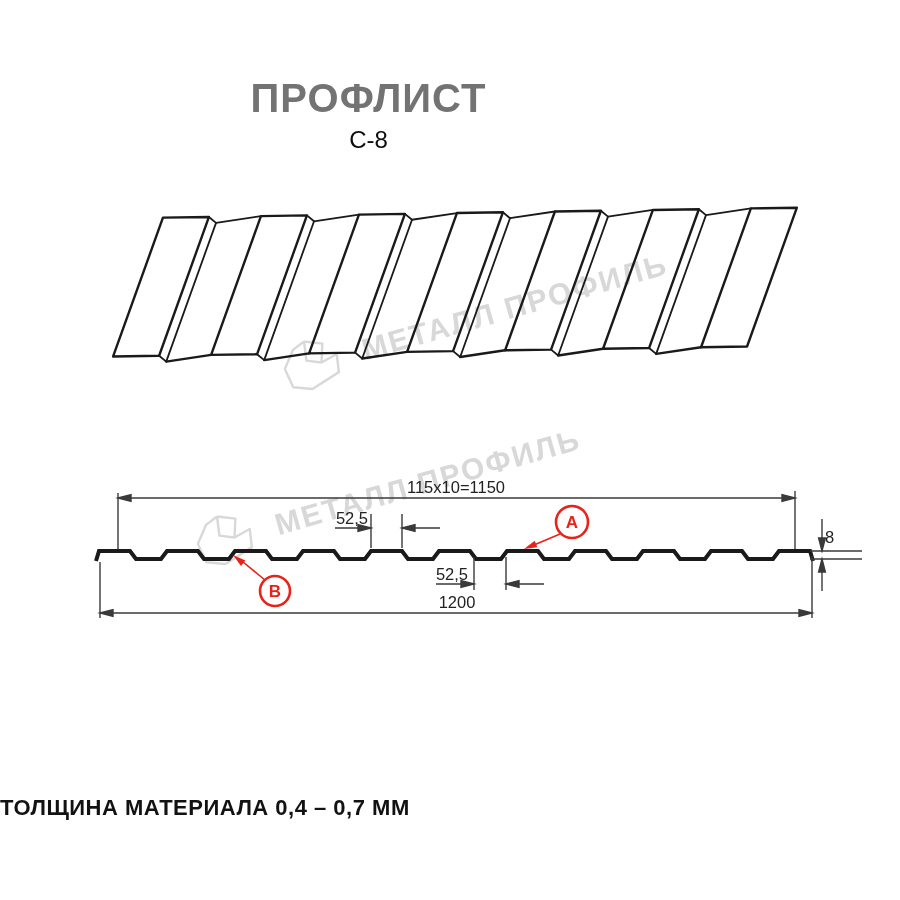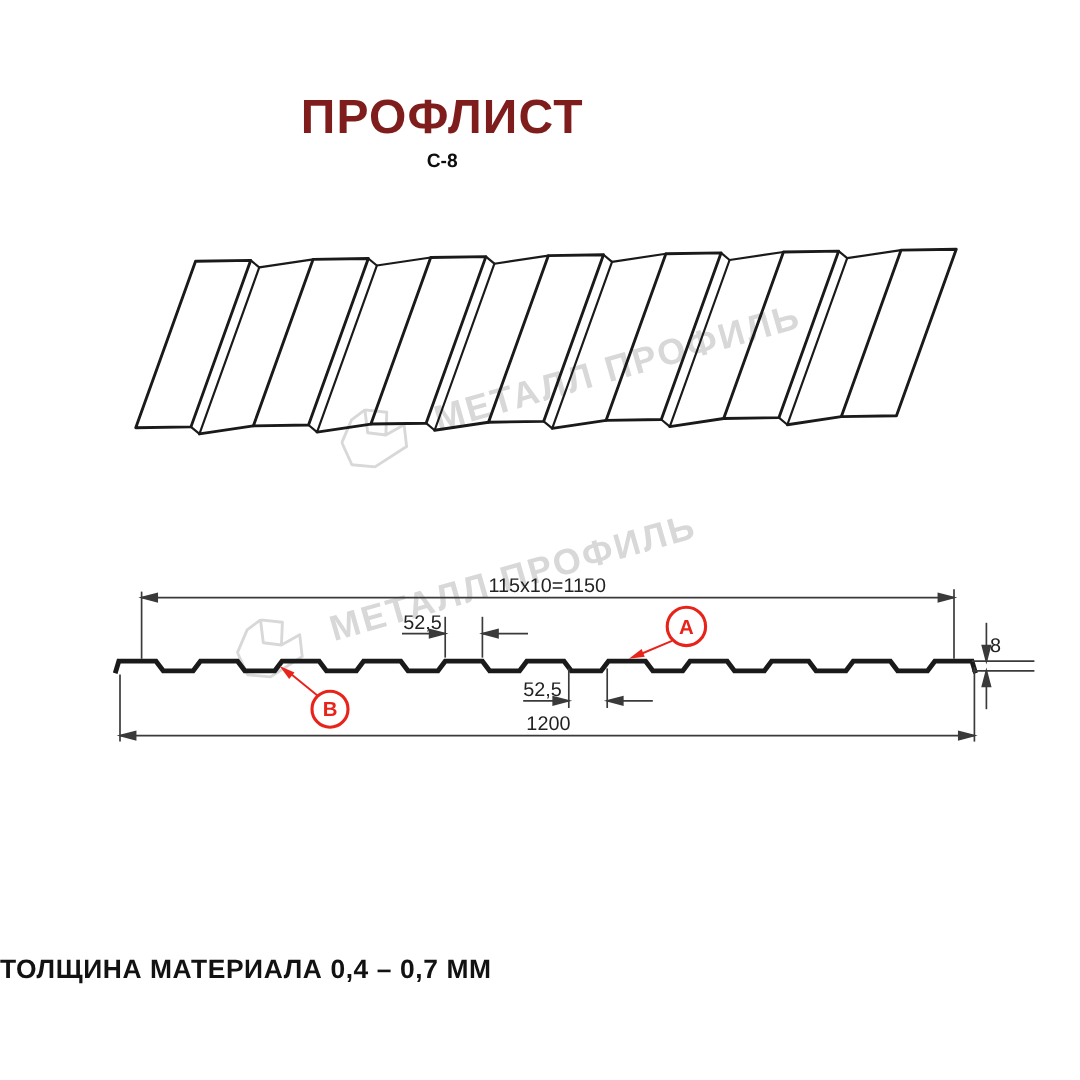--- a/index.html
+++ b/index.html
@@ -2,25 +2,25 @@
 <html><head>
 <meta charset="utf-8">
 <style>
   html,body{margin:0;padding:0;}
   body{
     width:900px;height:900px;background:#ffffff;position:relative;
     font-family:"Liberation Sans", sans-serif;overflow:hidden;
   }
   .page-title{
     position:absolute;left:0;top:76px;width:737px;text-align:center;
-    font-size:40px;font-weight:bold;letter-spacing:1px;color:#7f1d1d;
+    font-size:40px;font-weight:bold;letter-spacing:1px;color:#737373;
   }
   .page-subtitle{
     position:absolute;left:0;top:126px;width:737px;text-align:center;
-    font-size:16px;font-weight:700;color:#0d0d0d;
+    font-size:24px;font-weight:400;color:#0d0d0d;
   }
   .footer-note{
     position:absolute;left:0;top:795px;width:900px;text-align:left;
     font-size:22px;font-weight:600;letter-spacing:0.5px;color:#121212;
   }
   .watermark{
     position:absolute;display:flex;align-items:center;gap:13px;
     transform:rotate(-16deg);transform-origin:left center;
     pointer-events:none;white-space:nowrap;
   }

